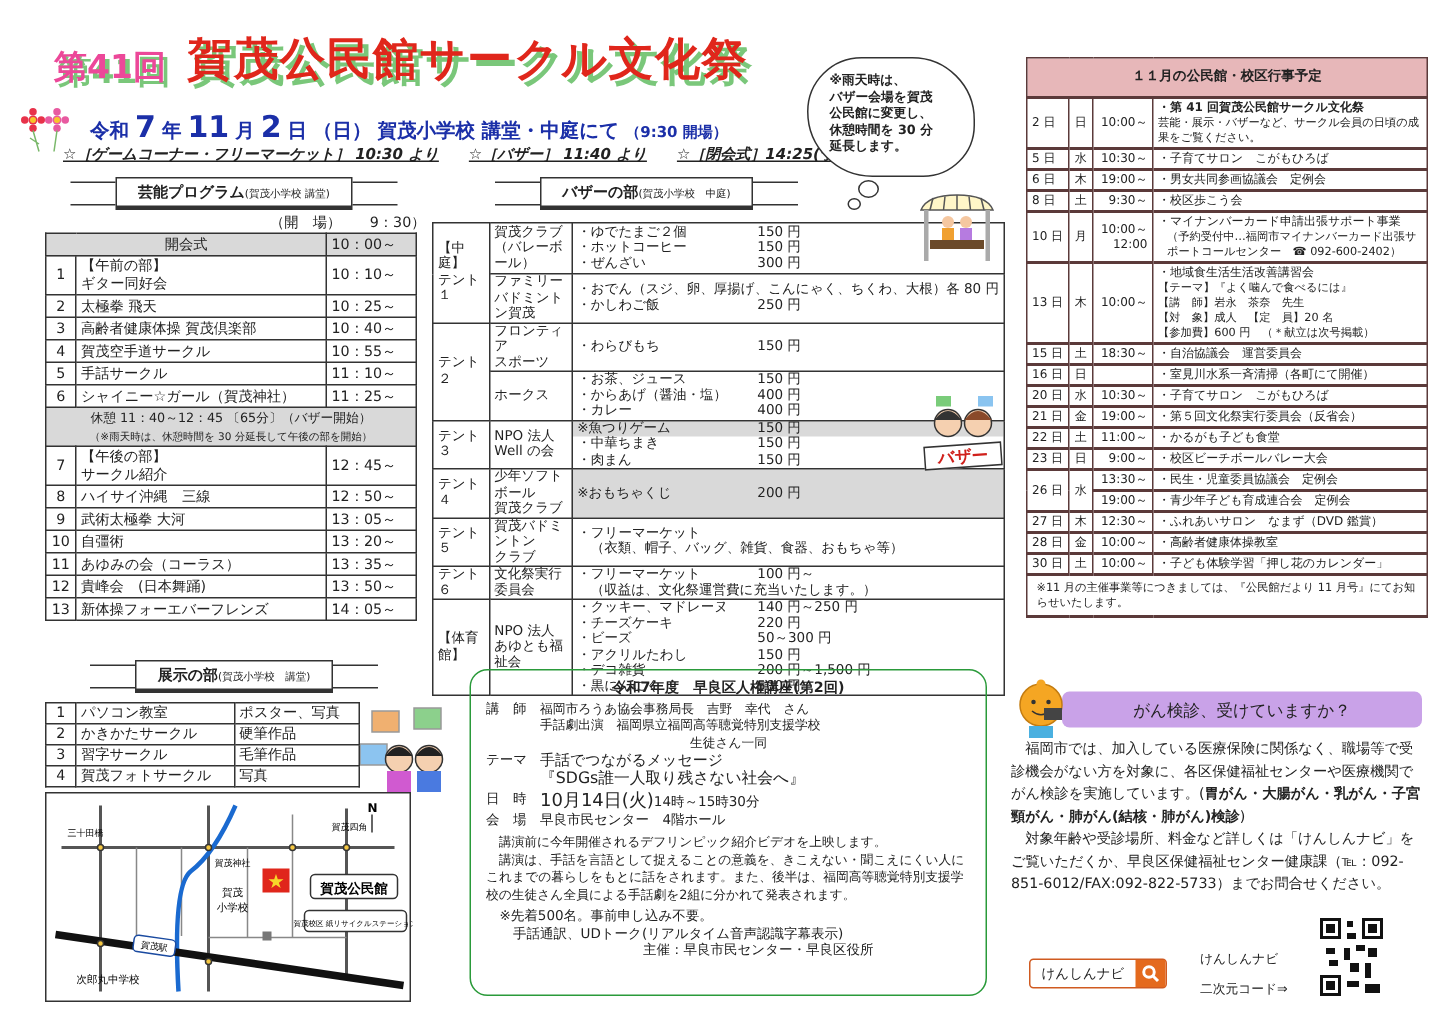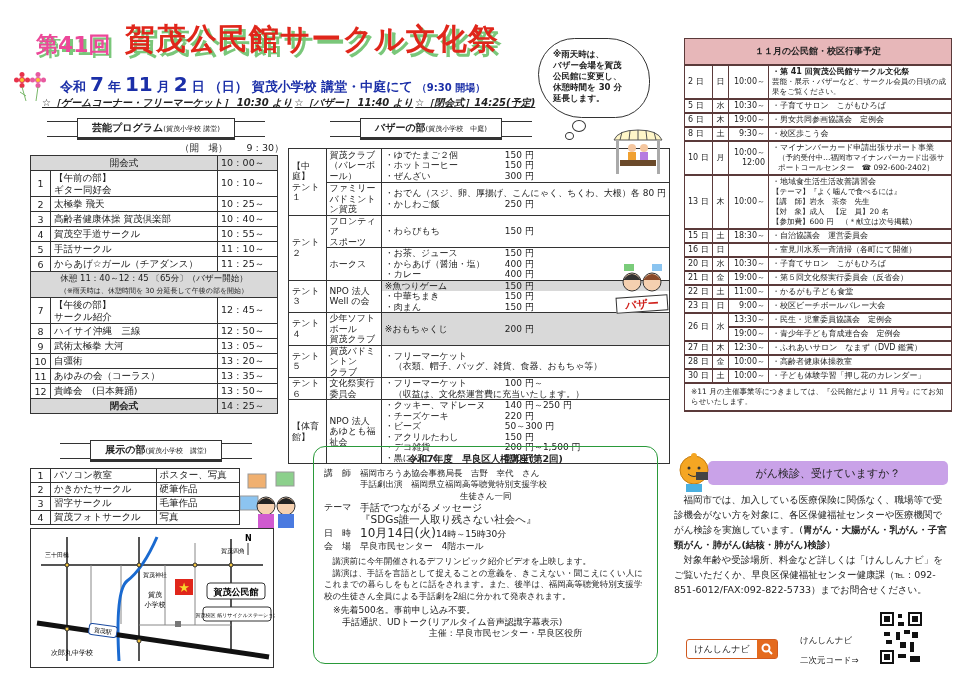--- a/index.html
+++ b/index.html
@@ -9,21 +9,21 @@
 
 .title{left:36px;top:26px;height:34px;display:flex;align-items:flex-end;gap:14px;white-space:nowrap}
 .title .ed{font-size:22px;font-weight:bold;color:#ec4899;text-shadow:3px 3px 0 #7ac77a}
 .title .main{font-size:30px;font-weight:bold;color:#e0261b;letter-spacing:1px;text-shadow:4px 4px 0 #7ac77a}
 .flowers{left:14px;top:72px;width:36px;height:30px}
 .dateline{left:60px;top:72px;font-weight:bold;color:#1b2fa8;white-space:nowrap;display:flex;align-items:baseline;gap:4px}
 .dateline .d1{font-size:13px}
 .dateline .big{font-size:20px}
 .dateline .d2{font-size:13px}
 .dateline .d3{font-size:10px}
-.subline{left:42px;top:96px;font-size:10px;font-weight:bold;color:#222;white-space:nowrap;display:flex;gap:2px;font-style:italic}
+.subline{left:42px;top:96px;font-size:10px;font-weight:bold;color:#222;white-space:nowrap;display:flex;gap:20px;font-style:italic}
 .subline span{text-decoration:underline}
 
 .cloud{left:538px;top:38px;width:112px;height:80px;border:1px solid #333;border-radius:40px 46px 38px 48px;background:#fff;padding:10px 8px 0 14px;font-size:8.5px;font-weight:bold;line-height:11px}
 .cloud-bub1{left:572px;top:120px;width:14px;height:12px;border:1px solid #333;border-radius:50%}
 .cloud-bub2{left:565px;top:132px;width:9px;height:8px;border:1px solid #333;border-radius:50%}
 
 .ribbon{height:22px;display:flex;align-items:center;justify-content:center}
 .ribbon .tail{width:30px;height:16px;border-top:1px solid #333;border-bottom:1px solid #333;position:relative}
 .ribbon .box{border:1px solid #333;border-bottom-width:3px;background:#fff;padding:2px 14px;font-size:10px;font-weight:bold;white-space:nowrap}
 .ribbon .box small{font-size:7px;font-weight:normal}
@@ -168,21 +168,21 @@
         <td>賀茂空手道サークル</td>
         <td class="tm">10：55～</td>
       </tr>
   <tr>
         <td class="num">5</td>
         <td>手話サークル</td>
         <td class="tm">11：10～</td>
       </tr>
   <tr>
         <td class="num">6</td>
-        <td>からあげ☆ガール（チアダンス）</td>
+        <td>シャイニー☆ガール（賀茂神社）</td>
         <td class="tm">11：25～</td>
       </tr>
   <tr>
         <td colspan="3" class="gray rest" style="height:26px"><div>休憩 11：40～12：45 〔65分〕（バザー開始）</div><small>（※雨天時は、休憩時間を 30 分延長して午後の部を開始）</small></td>
       </tr>
   <tr>
         <td class="num">7</td>
         <td style="height:26px;line-height:12px">
           <div>【午後の部】</div>
           <div>サークル紹介</div>
@@ -208,22 +208,23 @@
         <td class="num">11</td>
         <td>あゆみの会（コーラス）</td>
         <td class="tm">13：35～</td>
       </tr>
   <tr>
         <td class="num">12</td>
         <td>貴峰会　(日本舞踊)</td>
         <td class="tm">13：50～</td>
       </tr>
   <tr>
-        <td colspan="2" class="ctr gray" style="font-weight:bold">閉会式</td>
-        <td class="tm gray">14：25～</td>
+        <td class="num">13</td>
+        <td>新体操フォーエバーフレンズ</td>
+        <td class="tm">14：05～</td>
       </tr>
 </tbody>
   </table>
 
 <div class="abs ribbon" style="left:296px;top:118px;width:270px">
   <div class="tail"></div>
   <div class="box"><span>バザーの部</span><small>(賀茂小学校　中庭)</small></div>
   <div class="tail"></div>
 </div>
 <table class="abs baz">

